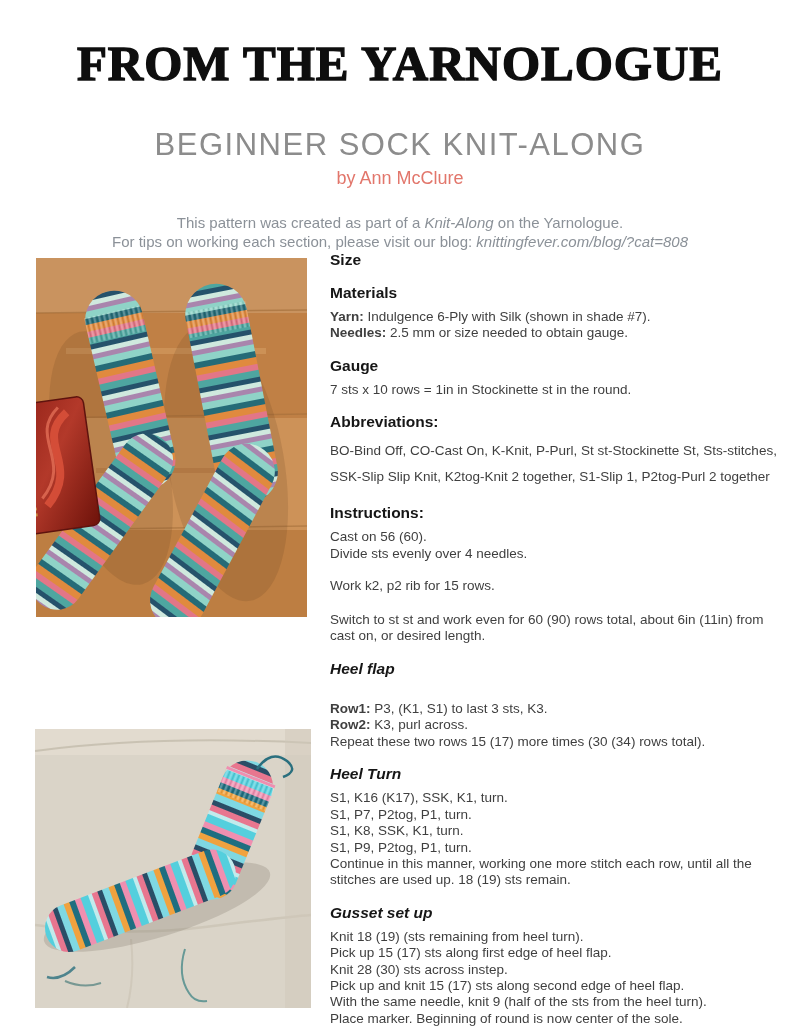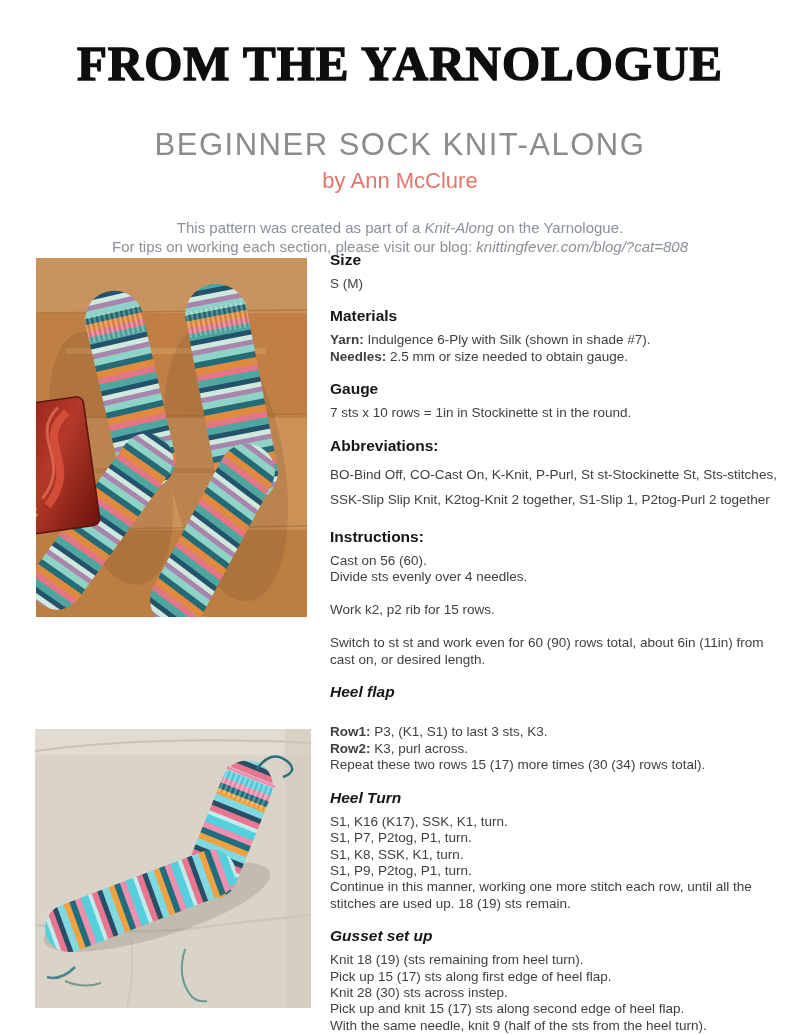--- a/index.html
+++ b/index.html
@@ -27,21 +27,21 @@
     letter-spacing:1px;color:var(--title-black);
     -webkit-text-stroke:1.4px var(--title-black);
   }
   .doc-subtitle{
     margin:38px 0 0 0;
     font-size:31px;font-weight:400;letter-spacing:1.5px;
     color:var(--subtitle-gray);
   }
   .doc-byline{
     margin:5px 0 0 0;
-    font-size:22px;color:var(--accent-coral);font-weight:400;
+    font-size:18px;color:var(--accent-coral);font-weight:400;
   }
   .intro{margin-top:24px;font-size:15px;line-height:19px;color:var(--intro-gray);}
   .intro-line{white-space:nowrap;}
   
   .photo{position:absolute;overflow:hidden;}
   .photo svg{display:block;}
   #photo1{left:36px;top:258px;width:271px;height:359px;}
   #photo2{left:35px;top:729px;width:276px;height:279px;}
   
   #column{
@@ -197,21 +197,20 @@
       <path d="M222,40 q14,-20 30,-8 q12,10 -4,16" stroke="#2a6f7e" stroke-width="2.5" fill="none"></path>
       <path d="M150,220 q-8,26 4,44 q6,10 18,8" stroke="#4a8a8a" stroke-width="2" fill="none" opacity="0.8"></path>
       <path d="M40,238 q-14,14 -28,10" stroke="#2a6f7e" stroke-width="2.5" fill="none" opacity="0.8"></path>
       <path d="M30,252 q18,8 36,2" stroke="#356f6f" stroke-width="2" fill="none" opacity="0.6"></path>
     </g>
   </svg>
 </div>
 
 <div id="column">
     <h3>Size</h3>
-    <p class="block"><span>S (M)</span></p>
     <h3>Materials</h3>
     <p class="block"><span class="b">Yarn:</span><span> Indulgence 6-Ply with Silk (shown in shade #7).</span><br><span class="b">Needles:</span><span> 2.5 mm or size needed to obtain gauge.</span></p>
     <h3>Gauge</h3>
     <p class="block"><span>7 sts x 10 rows = 1in in Stockinette st in the round.</span></p>
     <h3>Abbreviations:</h3>
     <p class="block loose"><span>BO-Bind Off, CO-Cast On, K-Knit, P-Purl, St st-Stockinette St, Sts-stitches, SSK-Slip Slip Knit, K2tog-Knit 2 together, S1-Slip 1, P2tog-Purl 2 together</span></p>
     <h3>Instructions:</h3>
     <p class="block"><span>Cast on 56 (60).</span><br><span>Divide sts evenly over 4 needles.</span><br><br><span>Work k2, p2 rib for 15 rows.</span></p>
     <p class="block"><span>Switch to st st and work even for 60 (90) rows total, about 6in (11in) from cast on, or desired length.</span></p>
     <h3 class="it">Heel flap</h3>

